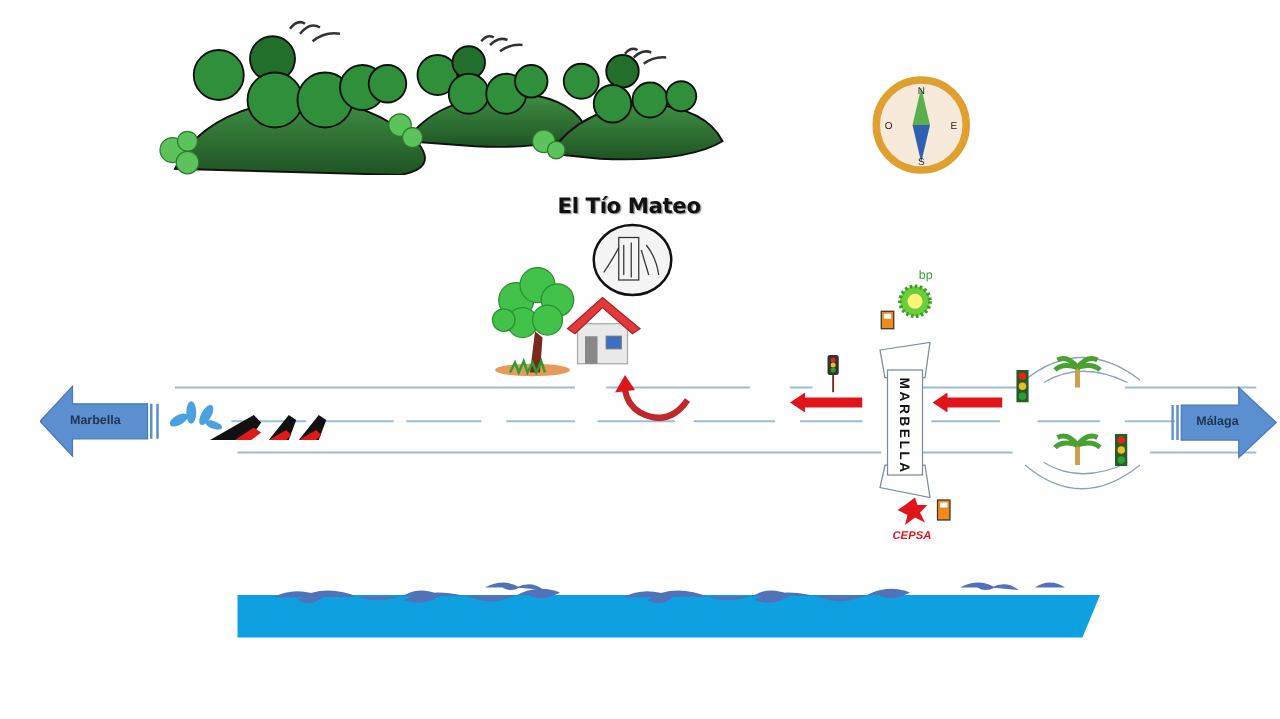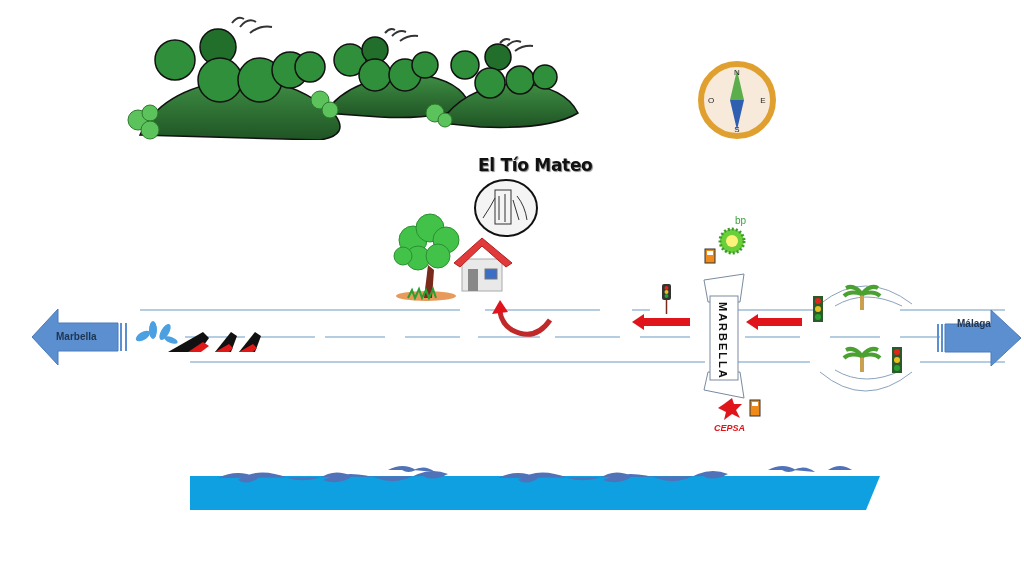--- a/index.html
+++ b/index.html
@@ -74,21 +74,21 @@
     <circle cx="40" cy="40" r="36" fill="#f7eadb" stroke="#e0a030" stroke-width="6"></circle>
     <polygon points="40,10 47,40 33,40" fill="#5cae4c"></polygon>
     <polygon points="40,70 47,40 33,40" fill="#2f5fb0"></polygon>
     <text x="40" y="15" font-size="8" text-anchor="middle" fill="#222">N</text>
     <text x="40" y="72" font-size="8" text-anchor="middle" fill="#222">S</text>
     <text x="66" y="43" font-size="8" text-anchor="middle" fill="#222">E</text>
     <text x="14" y="43" font-size="8" text-anchor="middle" fill="#222">O</text>
   </svg>
 </div>
 
-<div class="abs" id="title-text" style="left:446px;top:155px;margin-left:32px;">El Tío Mateo</div>
+<div class="abs" id="title-text" style="left:446px;top:155px;">El Tío Mateo</div>
 
 <div class="abs" style="left:473px;top:178px;width:66px;height:60px;">
   <svg width="66" height="60" viewBox="0 0 66 60">
     <ellipse cx="33" cy="30" rx="31" ry="28" fill="#f4f4f4" stroke="#111" stroke-width="2"></ellipse>
     <g stroke="#333" stroke-width="1" fill="none">
       <rect x="22" y="12" width="16" height="34"></rect>
       <path d="M10 40 q8 -12 12 -20 M44 18 q8 10 10 24 M26 18 v24 M32 16 v28 M40 22 l6 20"></path>
     </g>
   </svg>
 </div>
@@ -256,21 +256,21 @@
       <circle cx="5" cy="21" r="3" fill="#2aa030"></circle>
     </svg>
 </div>
 
 <div class="abs" style="left:937px;top:308px;width:86px;height:60px;">
   <svg width="86" height="60" viewBox="0 0 86 60" style="position:absolute;left:0;top:0;">
     <rect x="0" y="16" width="2" height="28" fill="#5b8fd0"></rect>
     <rect x="4" y="16" width="2" height="28" fill="#5b8fd0"></rect>
     <polygon points="8,16 54,16 54,2 84,30 54,58 54,44 8,44" fill="#5b8fd0" stroke="#4a7abb"></polygon>
   </svg>
-  <span class="abs arrow-label" style="left:20px;top:10px;">Málaga</span>
+  <span class="abs arrow-label" style="left:20px;top:24px;">Málaga</span>
 </div>
 
 <div class="abs" style="left:188px;top:464px;width:694px;height:48px;">
   <svg width="694" height="48" viewBox="0 0 694 48">
     <polygon points="2,12 692,12 678,46 2,46" fill="#0ea0e0"></polygon>
     <g fill="#4f72b8">
       <path d="M30 14 q20 -10 40 0 q-10 8 -20 2 q20 -14 50 -2 q20 6 40 -4 q10 -4 25 2 q-15 10 -30 4 q25 -12 60 0 q15 4 35 -6 q15 -6 30 0 q-15 8 -25 2"></path>
       <path d="M310 14 q20 -10 40 0 q-10 8 -20 2 q20 -14 50 -2 q20 6 40 -4 q10 -4 25 2 q-15 10 -30 4 q25 -12 60 0 q15 4 35 -6 q15 -6 30 0 q-15 8 -25 2"></path>
       <path d="M200 6 q15 -8 28 0 q-8 4 -14 0 M225 6 q12 -6 22 2"></path>
       <path d="M580 6 q15 -8 28 0 q-8 4 -14 0 M605 6 q12 -6 22 2 M640 6 q12 -8 24 0"></path>

